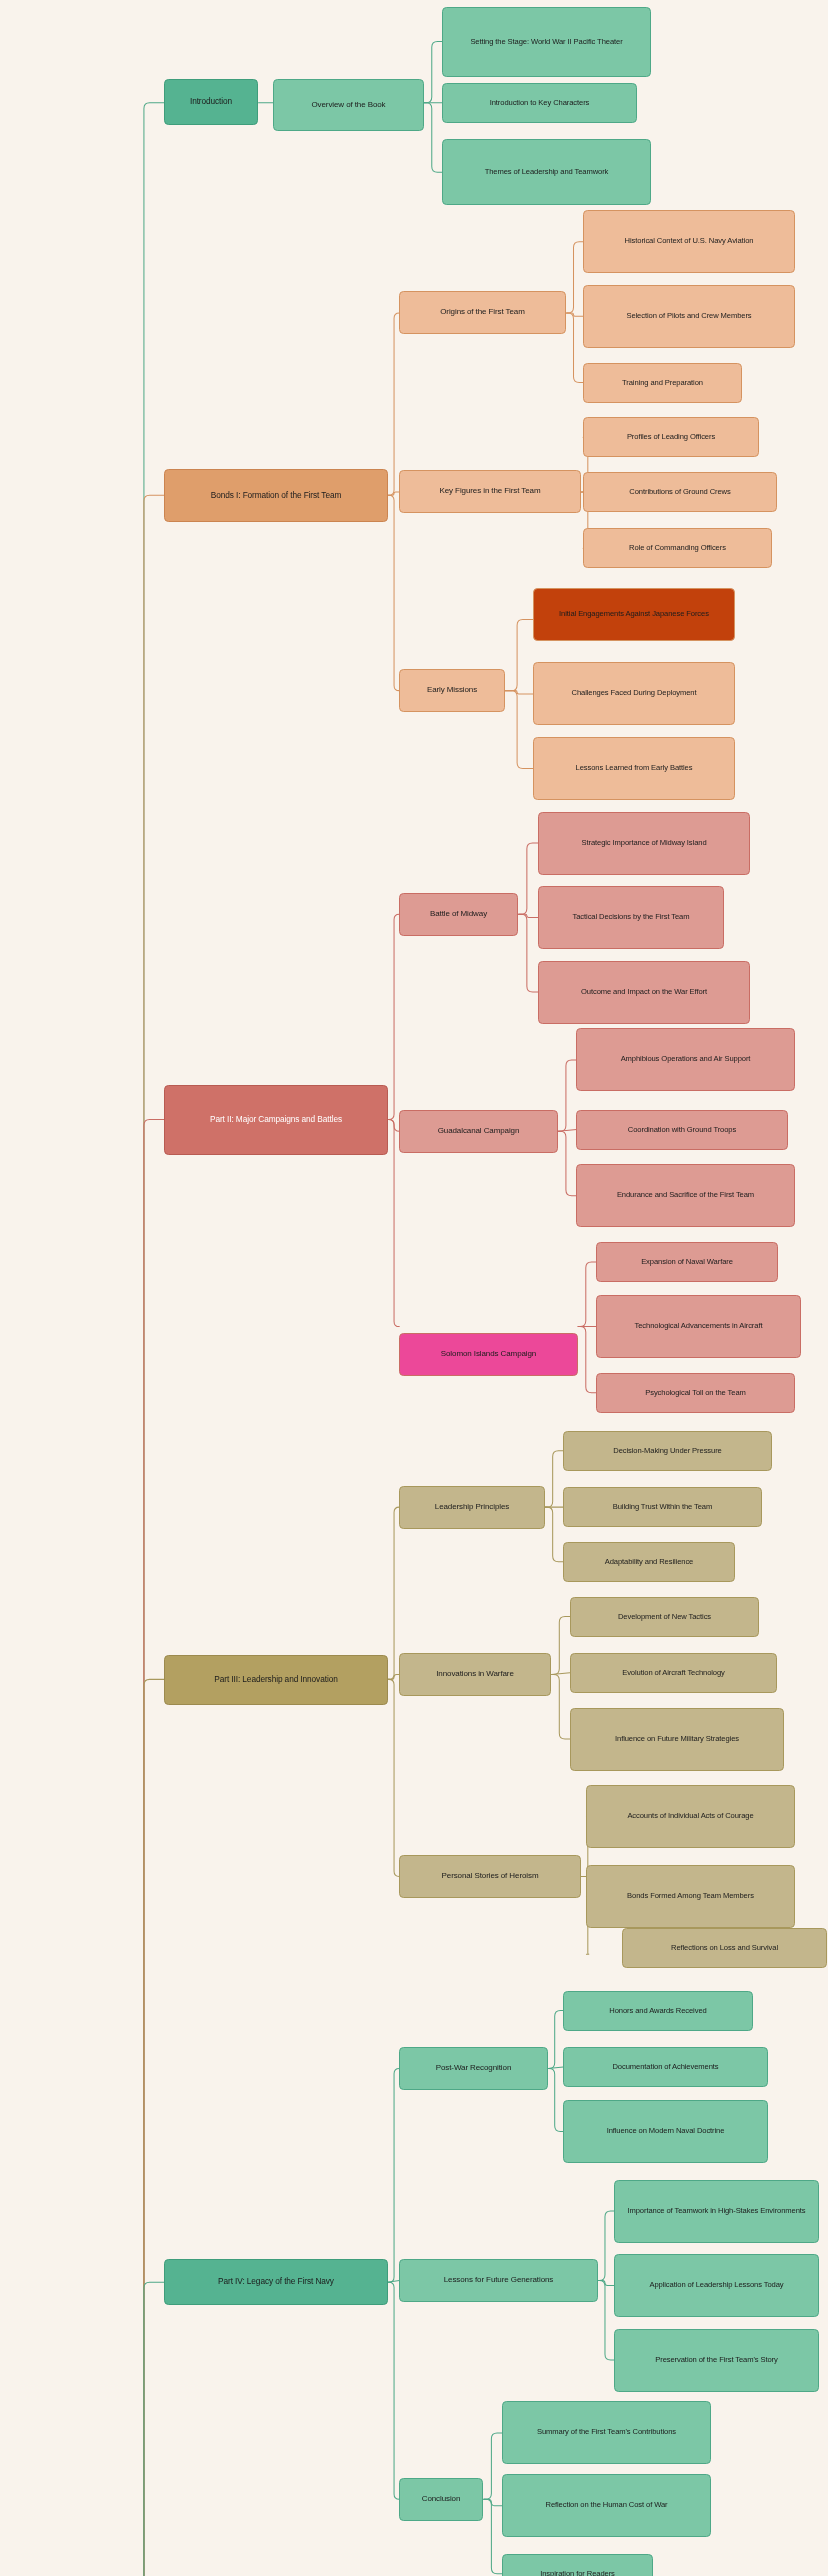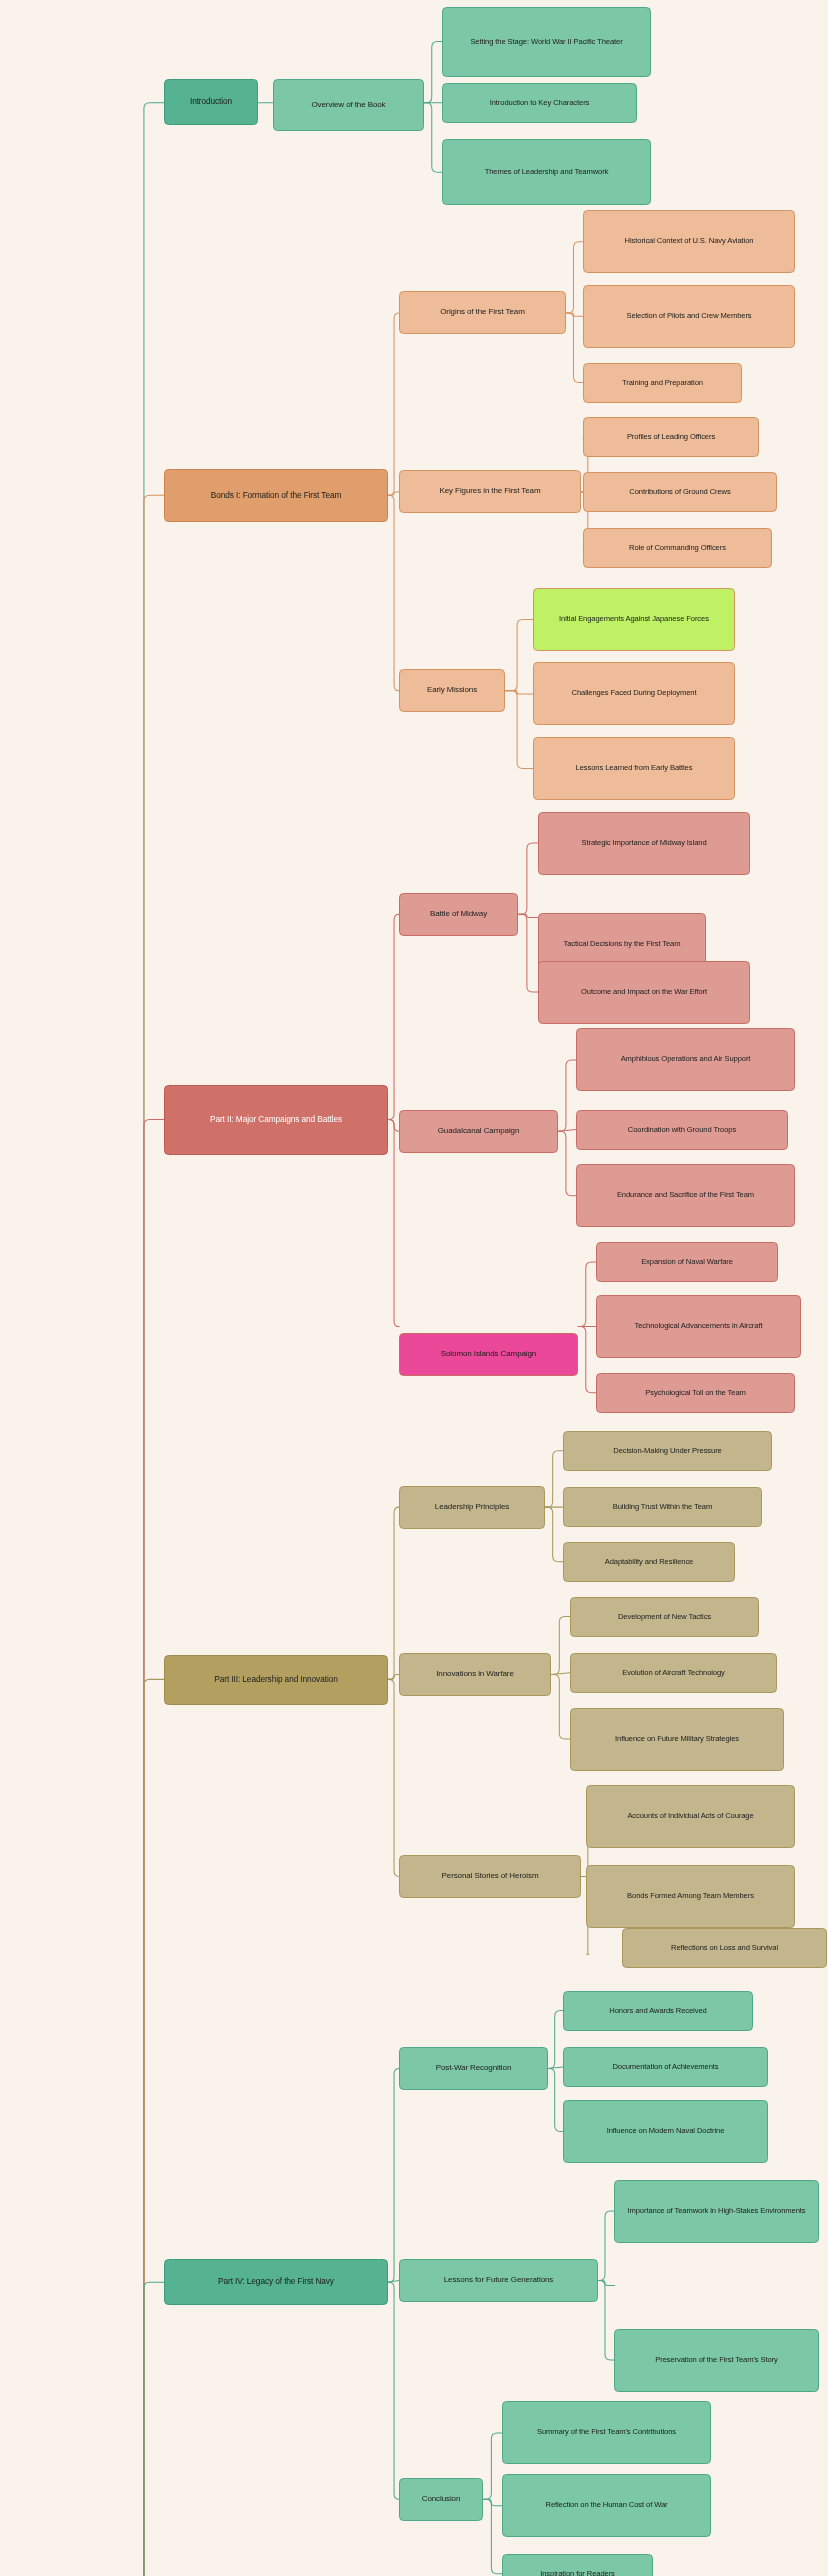--- a/index.html
+++ b/index.html
@@ -117,27 +117,27 @@
     <div class="node l1" style="left: 164px; top: 469px; width: 224px; height: 53px; background: rgb(223, 158, 107); border: 0.6px solid rgb(203, 132, 80);">Bonds I: Formation of the First Team</div>
     <div class="node l2" style="left: 399px; top: 291px; width: 167px; height: 43px; background: rgb(238, 188, 153); border: 0.6px solid rgb(213, 147, 96);">Origins of the First Team</div>
     <div class="node l3" style="left: 583px; top: 210px; width: 212px; height: 63px; background: rgb(238, 188, 153); border: 0.6px solid rgb(213, 147, 96);">Historical Context of U.S. Navy Aviation</div>
     <div class="node l3" style="left: 583px; top: 285px; width: 212px; height: 63px; background: rgb(238, 188, 153); border: 0.6px solid rgb(213, 147, 96);">Selection of Pilots and Crew Members</div>
     <div class="node l3" style="left: 583px; top: 363px; width: 159px; height: 40px; background: rgb(238, 188, 153); border: 0.6px solid rgb(213, 147, 96);">Training and Preparation</div>
     <div class="node l2" style="left: 399px; top: 470px; width: 182px; height: 43px; background: rgb(238, 188, 153); border: 0.6px solid rgb(213, 147, 96);">Key Figures in the First Team</div>
     <div class="node l3" style="left: 583px; top: 417px; width: 176px; height: 40px; background: rgb(238, 188, 153); border: 0.6px solid rgb(213, 147, 96);">Profiles of Leading Officers</div>
     <div class="node l3" style="left: 583px; top: 472px; width: 194px; height: 40px; background: rgb(238, 188, 153); border: 0.6px solid rgb(213, 147, 96);">Contributions of Ground Crews</div>
     <div class="node l3" style="left: 583px; top: 528px; width: 189px; height: 40px; background: rgb(238, 188, 153); border: 0.6px solid rgb(213, 147, 96);">Role of Commanding Officers</div>
     <div class="node l2" style="left: 399px; top: 669px; width: 106px; height: 43px; background: rgb(238, 188, 153); border: 0.6px solid rgb(213, 147, 96);">Early Missions</div>
-    <div class="node l3" style="left: 533px; top: 588px; width: 202px; height: 63px; background: #bef264; border: 0.6px solid rgb(213, 147, 96);">Initial Engagements Against Japanese Forces</div>
+    <div class="node l3" style="left: 533px; top: 588px; width: 202px; height: 53px; background: #c2410c; border: 0.6px solid rgb(213, 147, 96);">Initial Engagements Against Japanese Forces</div>
     <div class="node l3" style="left: 533px; top: 662px; width: 202px; height: 63px; background: rgb(238, 188, 153); border: 0.6px solid rgb(213, 147, 96);">Challenges Faced During Deployment</div>
     <div class="node l3" style="left: 533px; top: 737px; width: 202px; height: 63px; background: rgb(238, 188, 153); border: 0.6px solid rgb(213, 147, 96);">Lessons Learned from Early Battles</div>
     <div class="node l1 white-text" style="left: 164px; top: 1085px; width: 224px; height: 70px; background: rgb(207, 113, 104); border: 0.6px solid rgb(184, 91, 82);">Part II: Major Campaigns and Battles</div>
     <div class="node l2" style="left: 399px; top: 893px; width: 119px; height: 43px; background: rgb(221, 155, 147); border: 0.6px solid rgb(201, 109, 100);">Battle of Midway</div>
     <div class="node l3" style="left: 538px; top: 812px; width: 212px; height: 63px; background: rgb(221, 155, 147); border: 0.6px solid rgb(201, 109, 100);">Strategic Importance of Midway Island</div>
-    <div class="node l3" style="left: 538px; top: 886px; width: 168px; height: 63px; background: rgb(221, 155, 147); border: 0.6px solid rgb(201, 109, 100); margin-top: 27px;">Tactical Decisions by the First Team</div>
+    <div class="node l3" style="left: 538px; top: 886px; width: 186px; height: 63px; background: rgb(221, 155, 147); border: 0.6px solid rgb(201, 109, 100);">Tactical Decisions by the First Team</div>
     <div class="node l3" style="left: 538px; top: 961px; width: 212px; height: 63px; background: rgb(221, 155, 147); border: 0.6px solid rgb(201, 109, 100);">Outcome and Impact on the War Effort</div>
     <div class="node l2" style="left: 399px; top: 1110px; width: 159px; height: 43px; background: rgb(221, 155, 147); border: 0.6px solid rgb(201, 109, 100);">Guadalcanal Campaign</div>
     <div class="node l3" style="left: 576px; top: 1028px; width: 219px; height: 63px; background: rgb(221, 155, 147); border: 0.6px solid rgb(201, 109, 100);">Amphibious Operations and Air Support</div>
     <div class="node l3" style="left: 576px; top: 1110px; width: 212px; height: 40px; background: rgb(221, 155, 147); border: 0.6px solid rgb(201, 109, 100);">Coordination with Ground Troops</div>
     <div class="node l3" style="left: 576px; top: 1164px; width: 219px; height: 63px; background: rgb(221, 155, 147); border: 0.6px solid rgb(201, 109, 100);">Endurance and Sacrifice of the First Team</div>
     <div class="node l2" style="left: 399px; top: 1305px; width: 179px; height: 43px; background: #ec4899; border: 0.6px solid rgb(201, 109, 100); margin-top: 28px;">Solomon Islands Campaign</div>
     <div class="node l3" style="left: 596px; top: 1242px; width: 182px; height: 40px; background: rgb(221, 155, 147); border: 0.6px solid rgb(201, 109, 100);">Expansion of Naval Warfare</div>
     <div class="node l3" style="left: 596px; top: 1295px; width: 205px; height: 63px; background: rgb(221, 155, 147); border: 0.6px solid rgb(201, 109, 100);">Technological Advancements in Aircraft</div>
     <div class="node l3" style="left: 596px; top: 1373px; width: 199px; height: 40px; background: rgb(221, 155, 147); border: 0.6px solid rgb(201, 109, 100);">Psychological Toll on the Team</div>
     <div class="node l1" style="left: 164px; top: 1655px; width: 224px; height: 50px; background: rgb(179, 160, 97); border: 0.6px solid rgb(156, 138, 79);">Part III: Leadership and Innovation</div>
@@ -153,19 +153,20 @@
     <div class="node l3" style="left: 586px; top: 1785px; width: 209px; height: 63px; background: rgb(195, 182, 140); border: 0.6px solid rgb(168, 152, 92);">Accounts of Individual Acts of Courage</div>
     <div class="node l3" style="left: 586px; top: 1865px; width: 209px; height: 63px; background: rgb(195, 182, 140); border: 0.6px solid rgb(168, 152, 92);">Bonds Formed Among Team Members</div>
     <div class="node l3" style="left: 586px; top: 1928px; width: 205px; height: 40px; background: rgb(195, 182, 140); border: 0.6px solid rgb(168, 152, 92); margin-left: 36px;">Reflections on Loss and Survival</div>
     <div class="node l1" style="left: 164px; top: 2259px; width: 224px; height: 46px; background: rgb(85, 179, 145); border: 0.6px solid rgb(63, 157, 123);">Part IV: Legacy of the First Navy</div>
     <div class="node l2" style="left: 399px; top: 2047px; width: 149px; height: 43px; background: rgb(124, 199, 166); border: 0.6px solid rgb(78, 168, 135);">Post-War Recognition</div>
     <div class="node l3" style="left: 563px; top: 1991px; width: 190px; height: 40px; background: rgb(124, 199, 166); border: 0.6px solid rgb(78, 168, 135);">Honors and Awards Received</div>
     <div class="node l3" style="left: 563px; top: 2047px; width: 205px; height: 40px; background: rgb(124, 199, 166); border: 0.6px solid rgb(78, 168, 135);">Documentation of Achievements</div>
     <div class="node l3" style="left: 563px; top: 2100px; width: 205px; height: 63px; background: rgb(124, 199, 166); border: 0.6px solid rgb(78, 168, 135);">Influence on Modern Naval Doctrine</div>
     <div class="node l2" style="left: 399px; top: 2259px; width: 199px; height: 43px; background: rgb(124, 199, 166); border: 0.6px solid rgb(78, 168, 135);">Lessons for Future Generations</div>
     <div class="node l3" style="left: 614px; top: 2180px; width: 205px; height: 63px; background: rgb(124, 199, 166); border: 0.6px solid rgb(78, 168, 135);">Importance of Teamwork in High-Stakes Environments</div>
+    <div class="node l3" style="left: 614px; top: 2254px; width: 205px; height: 63px; background: rgb(124, 199, 166); border: 0.6px solid rgb(78, 168, 135);">Application of Leadership Lessons Today</div>
     <div class="node l3" style="left: 614px; top: 2329px; width: 205px; height: 63px; background: rgb(124, 199, 166); border: 0.6px solid rgb(78, 168, 135);">Preservation of the First Team's Story</div>
     <div class="node l2" style="left: 399px; top: 2478px; width: 84px; height: 43px; background: rgb(124, 199, 166); border: 0.6px solid rgb(78, 168, 135);">Conclusion</div>
     <div class="node l3" style="left: 502px; top: 2401px; width: 209px; height: 63px; background: rgb(124, 199, 166); border: 0.6px solid rgb(78, 168, 135);">Summary of the First Team's Contributions</div>
     <div class="node l3" style="left: 502px; top: 2474px; width: 209px; height: 63px; background: rgb(124, 199, 166); border: 0.6px solid rgb(78, 168, 135);">Reflection on the Human Cost of War</div>
     <div class="node l3" style="left: 502px; top: 2554px; width: 151px; height: 40px; background: rgb(124, 199, 166); border: 0.6px solid rgb(78, 168, 135);">Inspiration for Readers</div>
   </div>
 
 
 </body></html>

